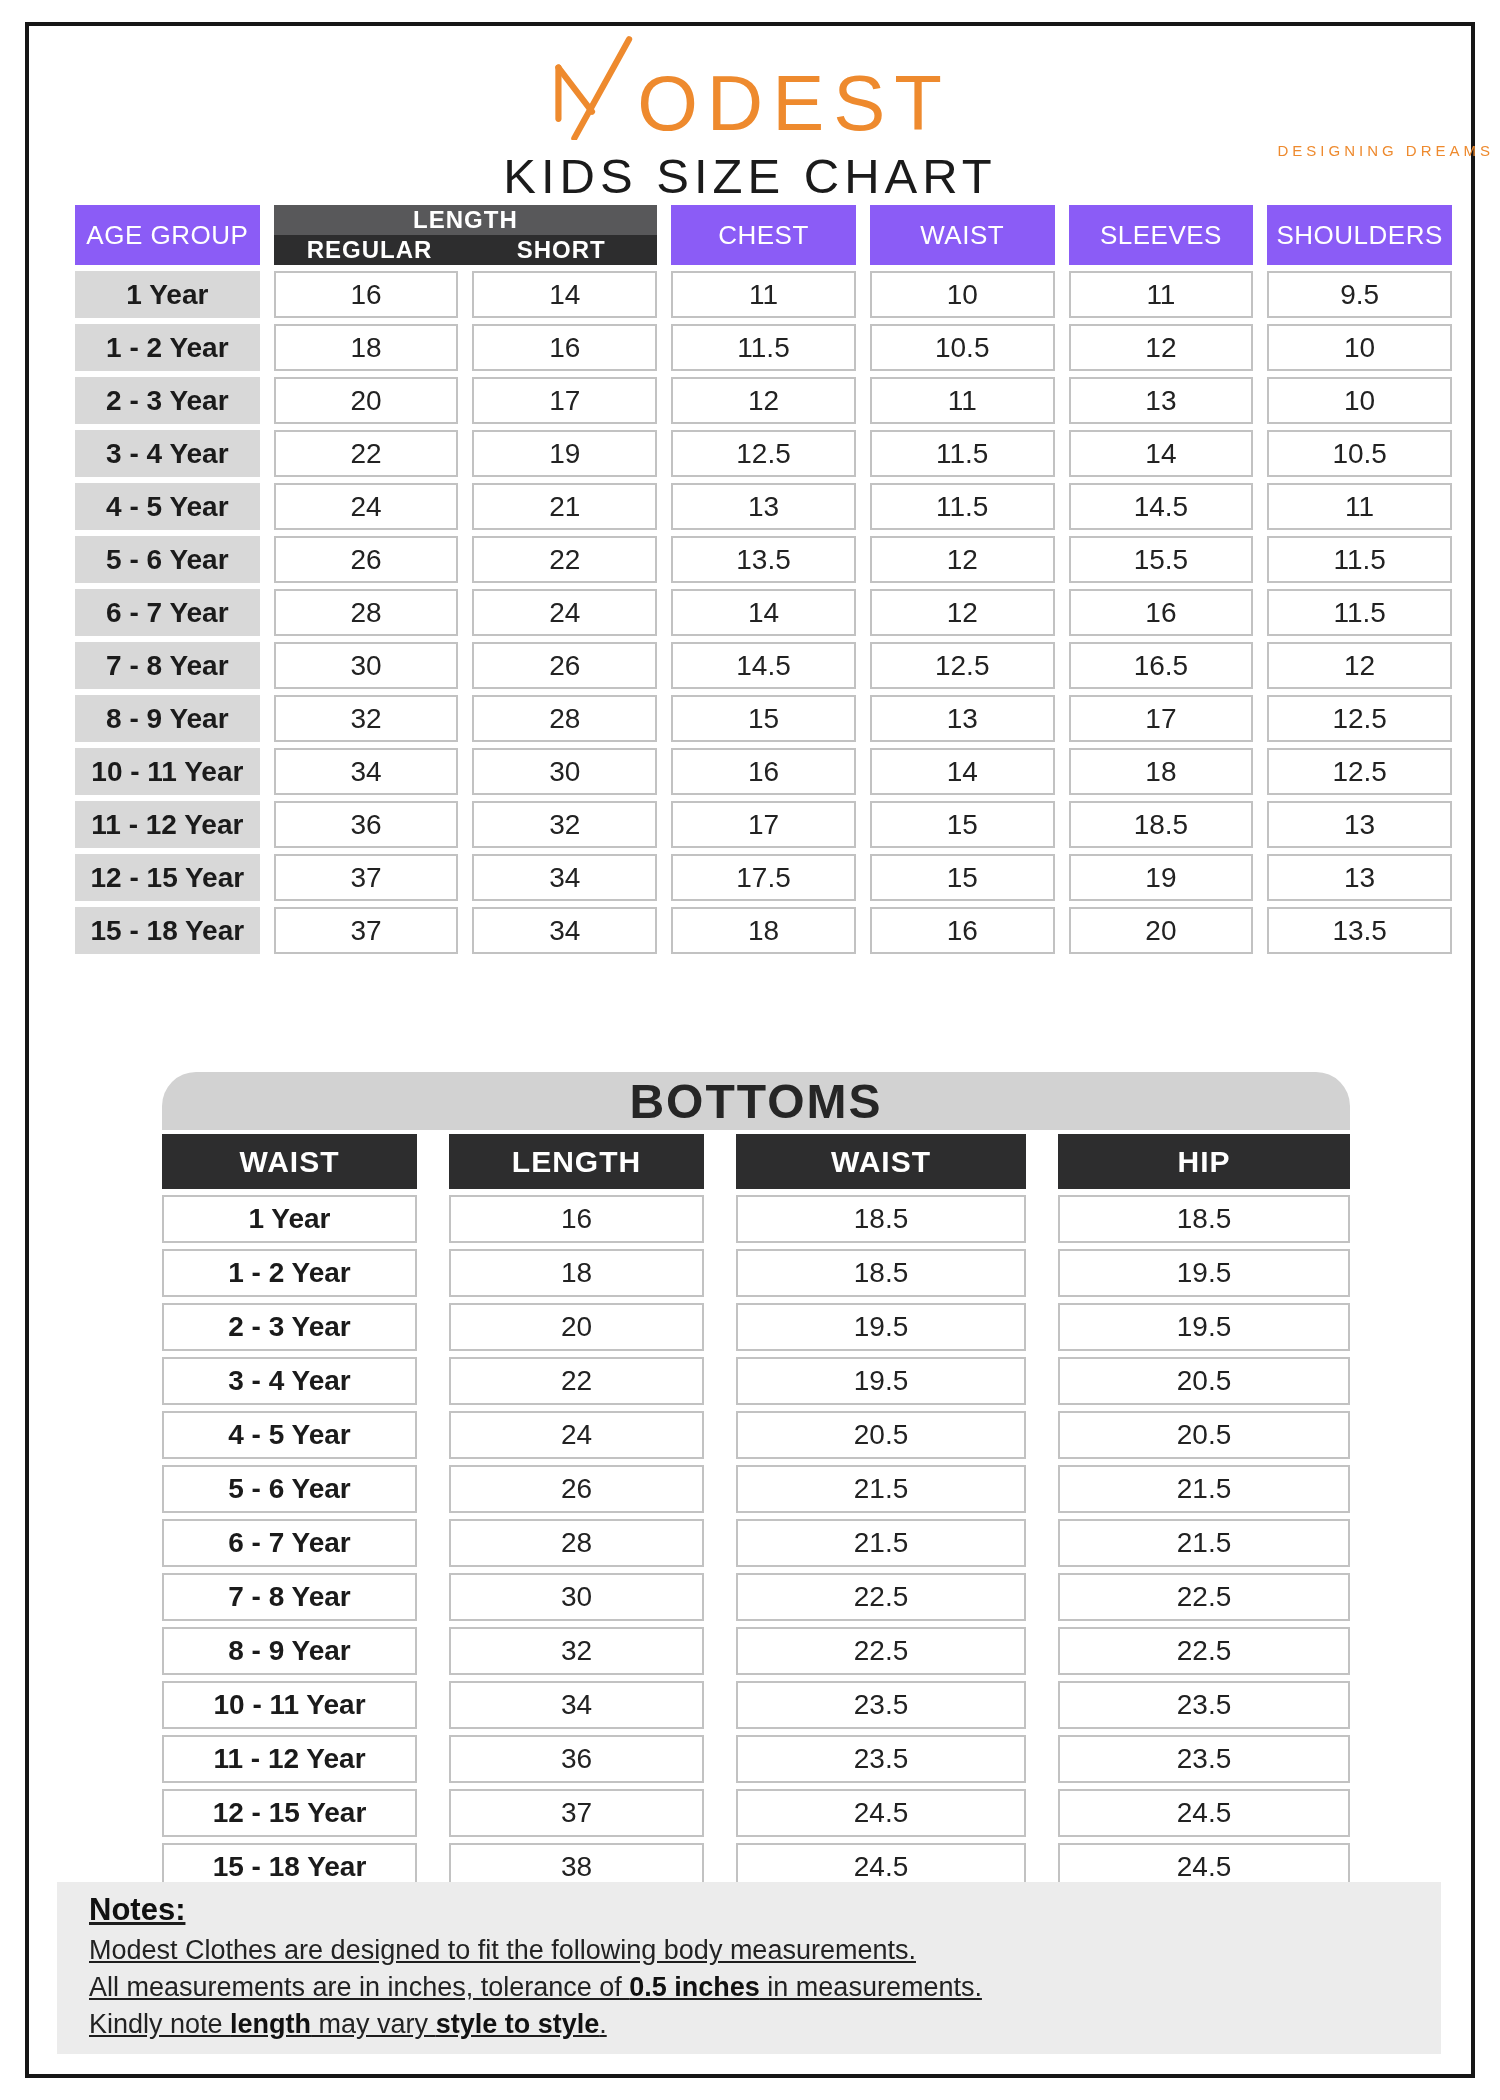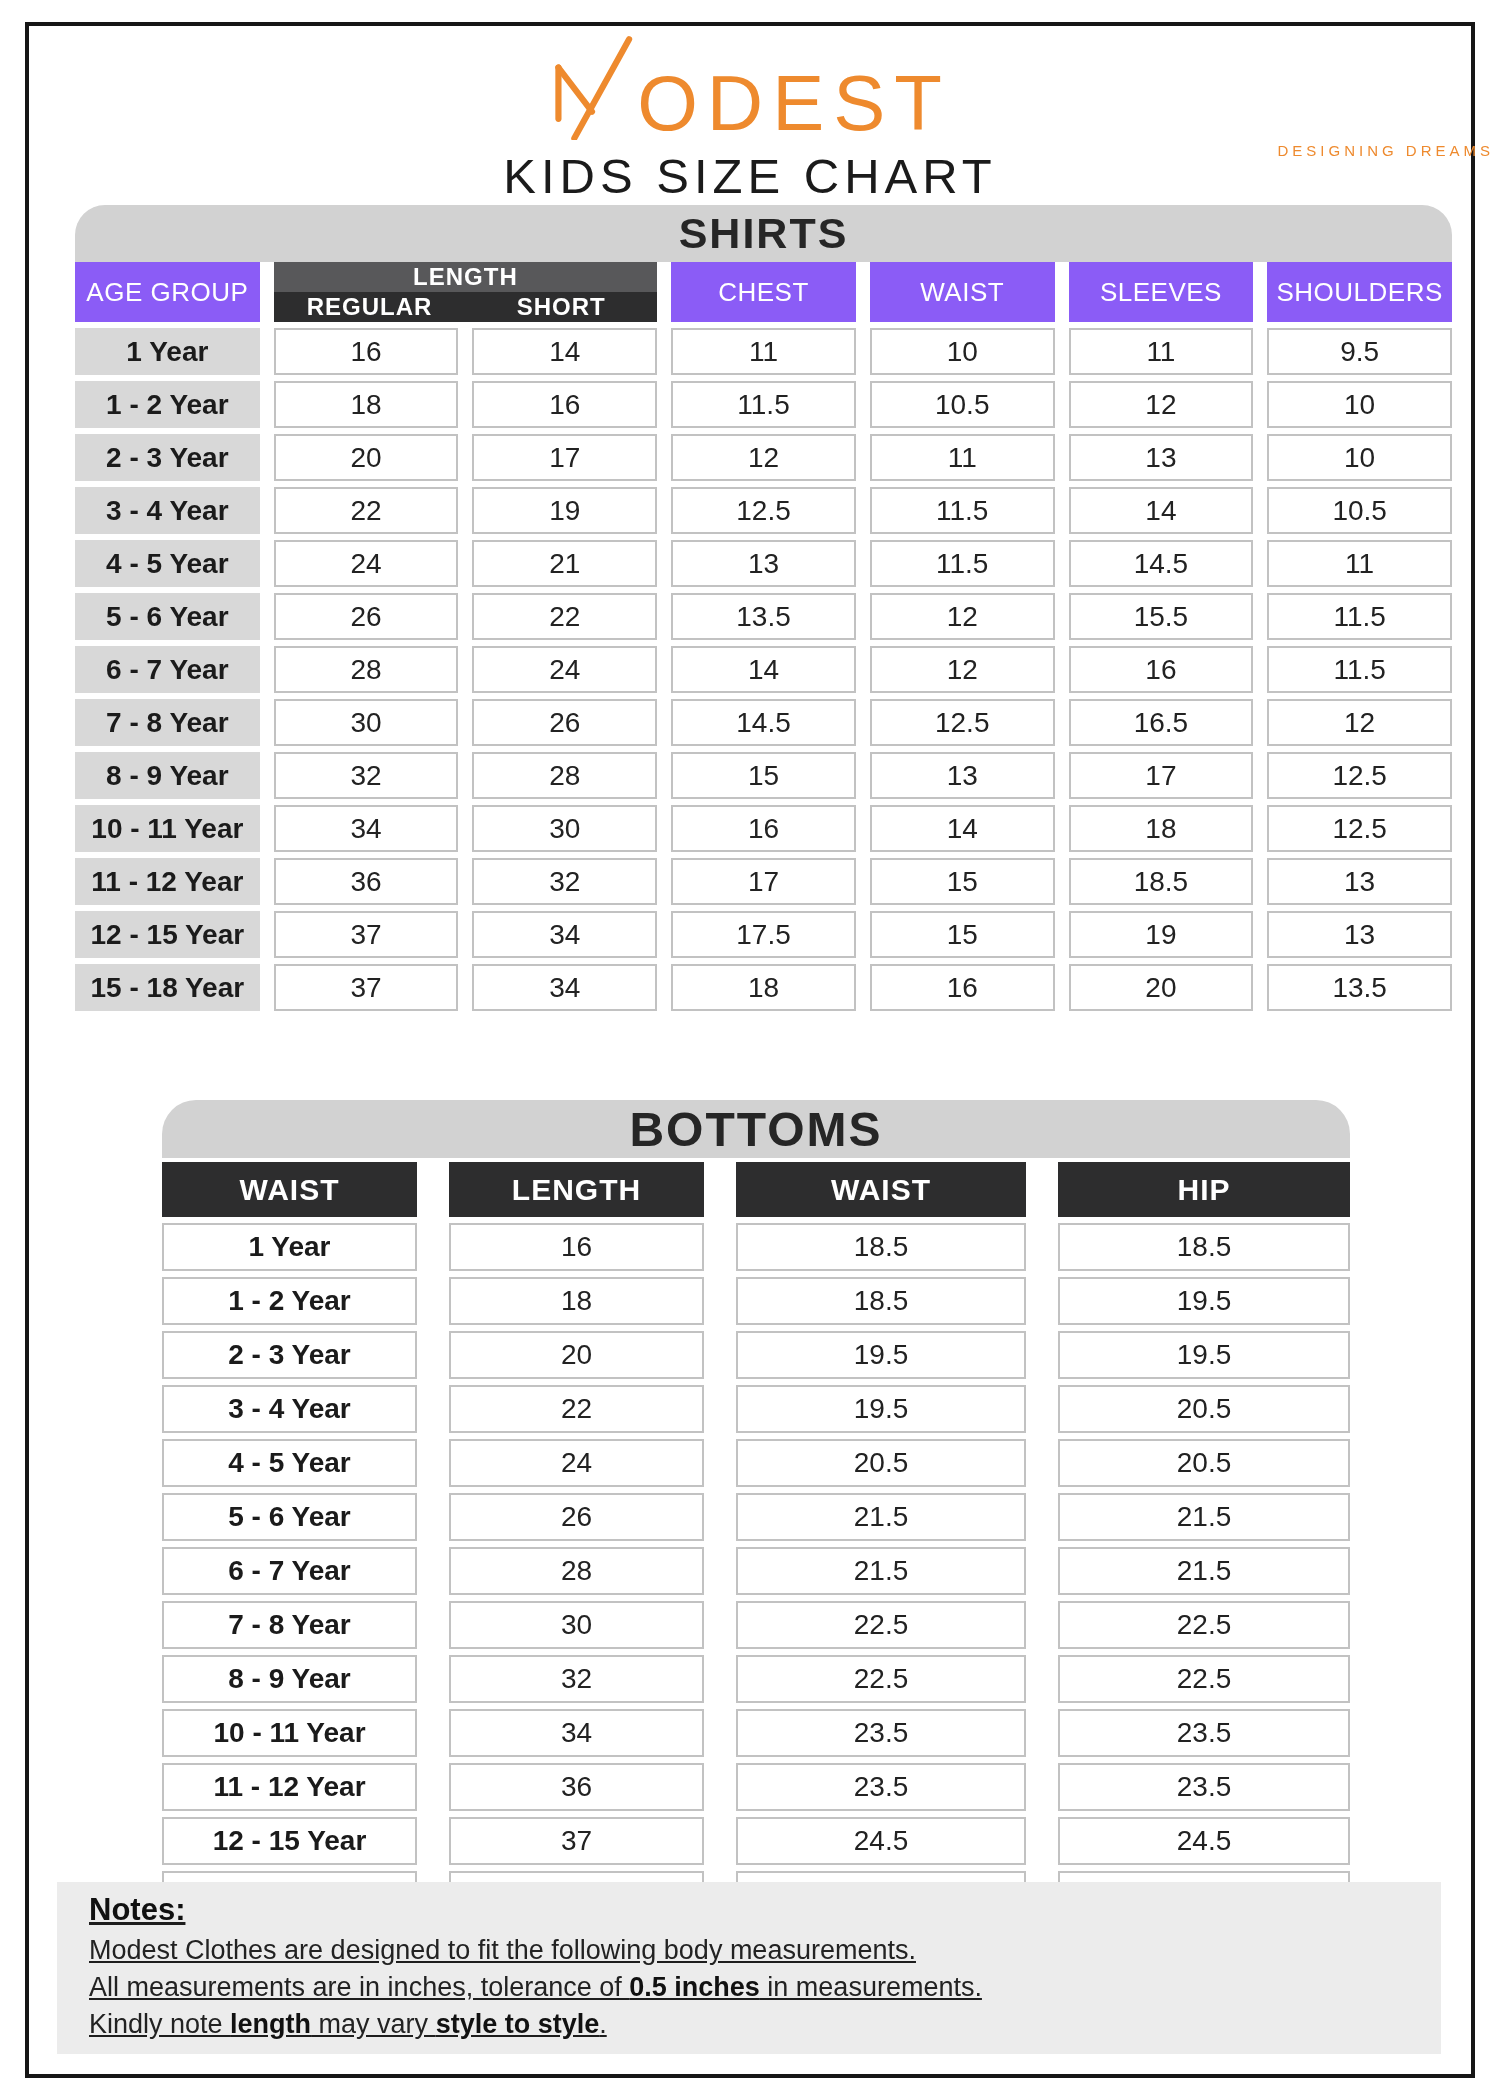--- a/index.html
+++ b/index.html
@@ -38,21 +38,21 @@
                letter-spacing:1px; display:flex; align-items:center; justify-content:center; }
   .h-len-bot { flex:1; background:#2d2d2e; color:#fff; font-weight:700; font-size:24px;
                letter-spacing:1px; display:flex; }
   .h-len-bot span { flex:1; display:flex; align-items:center; justify-content:center; }
   .label-cell { background:#d8d8d8; font-weight:700; font-size:28px; color:#1b1b1b;
                 display:flex; align-items:center; justify-content:center; }
   .v-cell { background:#fff; border:2px solid #c2c2c2; font-size:28px; color:#222;
             display:flex; align-items:center; justify-content:center; }
 
   
-  .bottoms { position:absolute; left:162px; top:1100px; width:1188px; }
+  .bottoms { position:absolute; left:162px; top:1072px; width:1188px; }
   .bottoms-grid { display:grid; grid-template-columns:255px 255px 290px 292px;
                   grid-template-rows:55px; grid-auto-rows:48px;
                   column-gap:32px; row-gap:6px; margin-top:4px; }
   .b-h-cell { grid-row:1; background:#2d2d2e; color:#fff; font-weight:700; font-size:30px;
               letter-spacing:1px; display:flex; align-items:center; justify-content:center; }
   .b-label-cell { background:#fff; border:2px solid #c2c2c2; font-weight:700; font-size:28px;
                   color:#1b1b1b; display:flex; align-items:center; justify-content:center; }
   .b-v-cell { background:#fff; border:2px solid #c2c2c2; font-size:28px; color:#222;
               display:flex; align-items:center; justify-content:center; }
 
@@ -77,21 +77,20 @@
         <path d="M90 6 L28 118" stroke="#ee8a2e" stroke-width="7" stroke-linecap="round"></path>
       </svg>
       <span class="brand">ODEST</span>
     </div>
     <span class="tagline">DESIGNING DREAMS</span>
   </div>
 
   <div class="page-title">KIDS SIZE CHART</div>
 
   <div class="shirts">
-    <div class="banner shirts-banner">SHIRTS</div>
     <div class="shirts-grid">
       <div class="h-cell">AGE GROUP</div>
       <div class="h-len">
         <div class="h-len-top">LENGTH</div>
         <div class="h-len-bot">
           <span>REGULAR</span>
           <span>SHORT</span>
         </div>
       </div>
       <div class="h-cell">CHEST</div>

